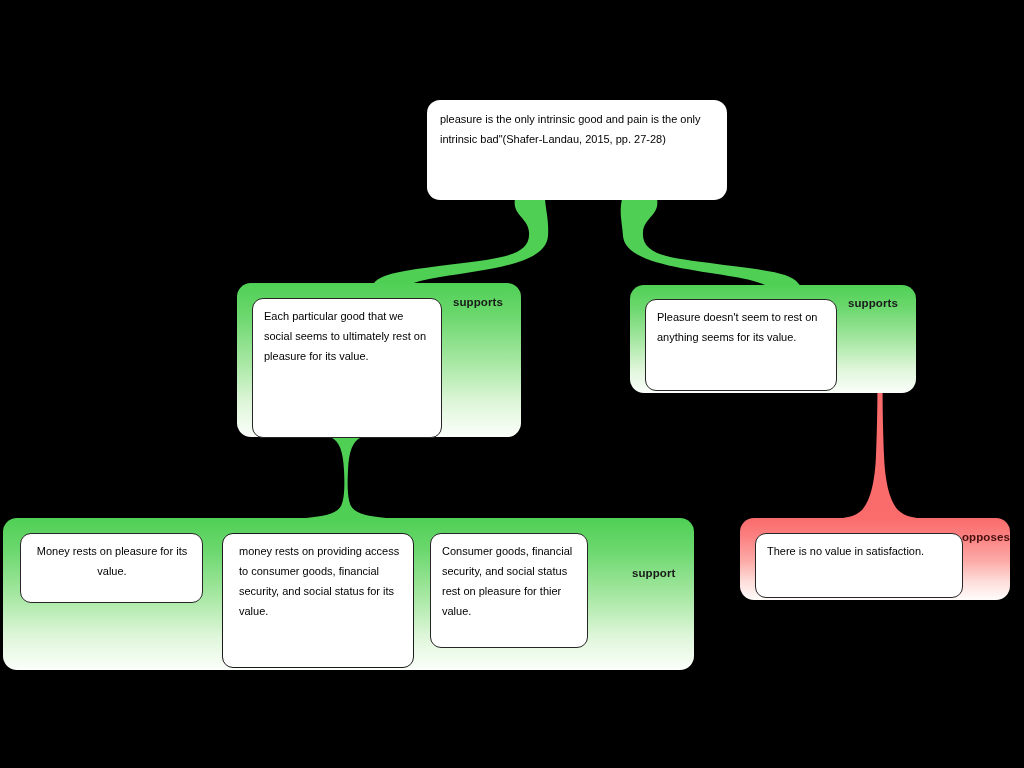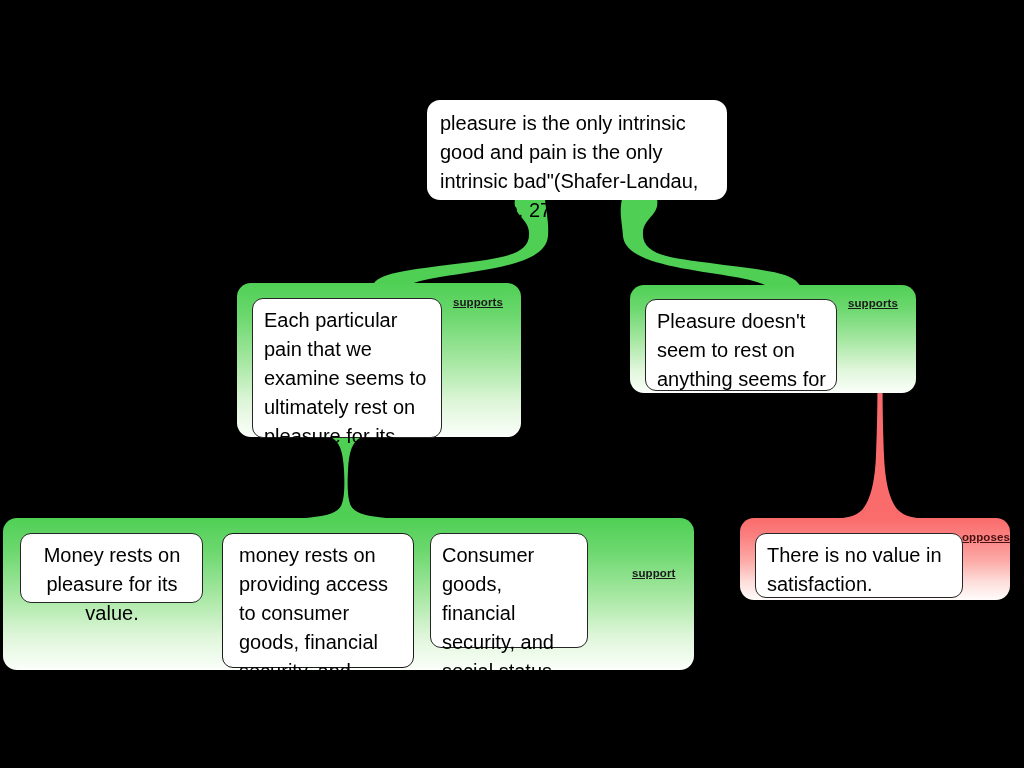--- a/index.html
+++ b/index.html
@@ -38,34 +38,33 @@
   }
 
   
   .rel-label {
     position: absolute;
     font-size: 11.5px;
     font-weight: 700;
     color: #1a1a1a;
     letter-spacing: 0.1px;
     white-space: nowrap;
-    text-decoration: underline;
   }
   .rel-label.oppose-label { color: #4a0f0f; }
 
   
   .card {
     position: absolute;
     background: #ffffff;
     border: 1px solid #262626;
     border-radius: 11px;
     box-sizing: border-box;
     padding: 7px 10px 7px 11px;
-    font-size: 20px;
-    line-height: 29px;
+    font-size: 11px;
+    line-height: 20px;
     color: #000000;
   }
   .card.root {
     border: none;
     border-radius: 13px;
     padding: 9px 12px 9px 13px;
   }
   .card.selected {
     border: 1.6px solid #1a1a1a;
     padding-left: 16px;
@@ -128,21 +127,21 @@
   </svg>
 
   <div class="card root" style="left:427px; top:100px; width:300px; height:100px;">
     <p>pleasure is the only intrinsic good and pain is the only intrinsic bad"(Shafer-Landau, 2015, pp. 27-28)</p>
   </div>
 
   <div class="group support" style="left:237px; top:283px; width:284px; height:154px;">
   </div>
   <span class="rel-label" style="left:453px; top:296px;">supports</span>
   <div class="card" style="left:252px; top:298px; width:190px; height:140px;">
-    <p>Each particular pain that we examine seems to ultimately rest on pleasure for its value.</p>
+    <p>Each particular good that we social seems to ultimately rest on pleasure for its value.</p>
   </div>
 
   <div class="group support" style="left:630px; top:285px; width:286px; height:108px;">
   </div>
   <span class="rel-label" style="left:848px; top:297px;">supports</span>
   <div class="card" style="left:645px; top:299px; width:192px; height:92px;">
     <p>Pleasure doesn't seem to rest on anything seems for its value.</p>
   </div>
 
   <div class="group support" style="left:3px; top:518px; width:691px; height:152px;">

